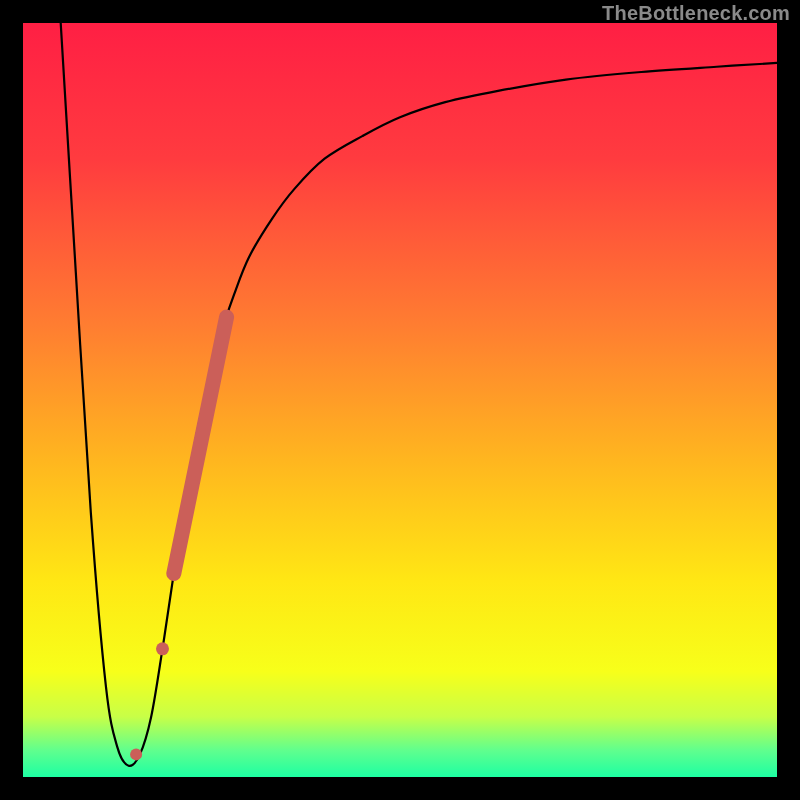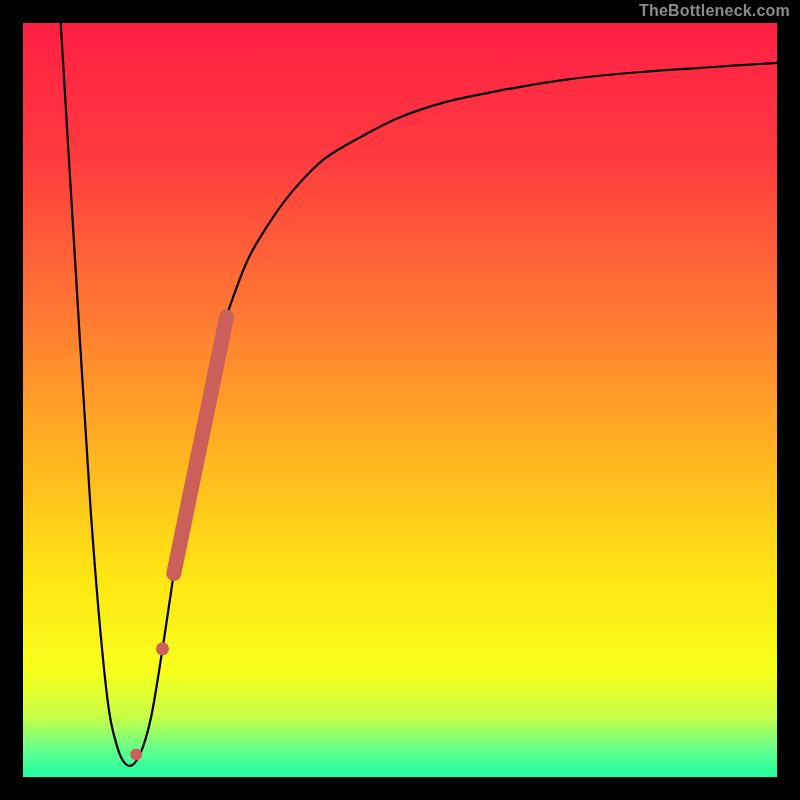--- a/index.html
+++ b/index.html
@@ -38,21 +38,21 @@
     left: 0;
     top: 0;
     width: 754px;
     height: 754px;
   }
   .watermark {
     position: absolute;
     top: 2px;
     right: 10px;
     font-family: Arial, Helvetica, sans-serif;
-    font-size: 16px;
+    font-size: 20px;
     font-weight: bold;
     color: #8a8a8a;
     letter-spacing: 0.2px;
   }
 </style>
 </head>
 <body>
 
 <div class="frame">
   <div class="plot">

